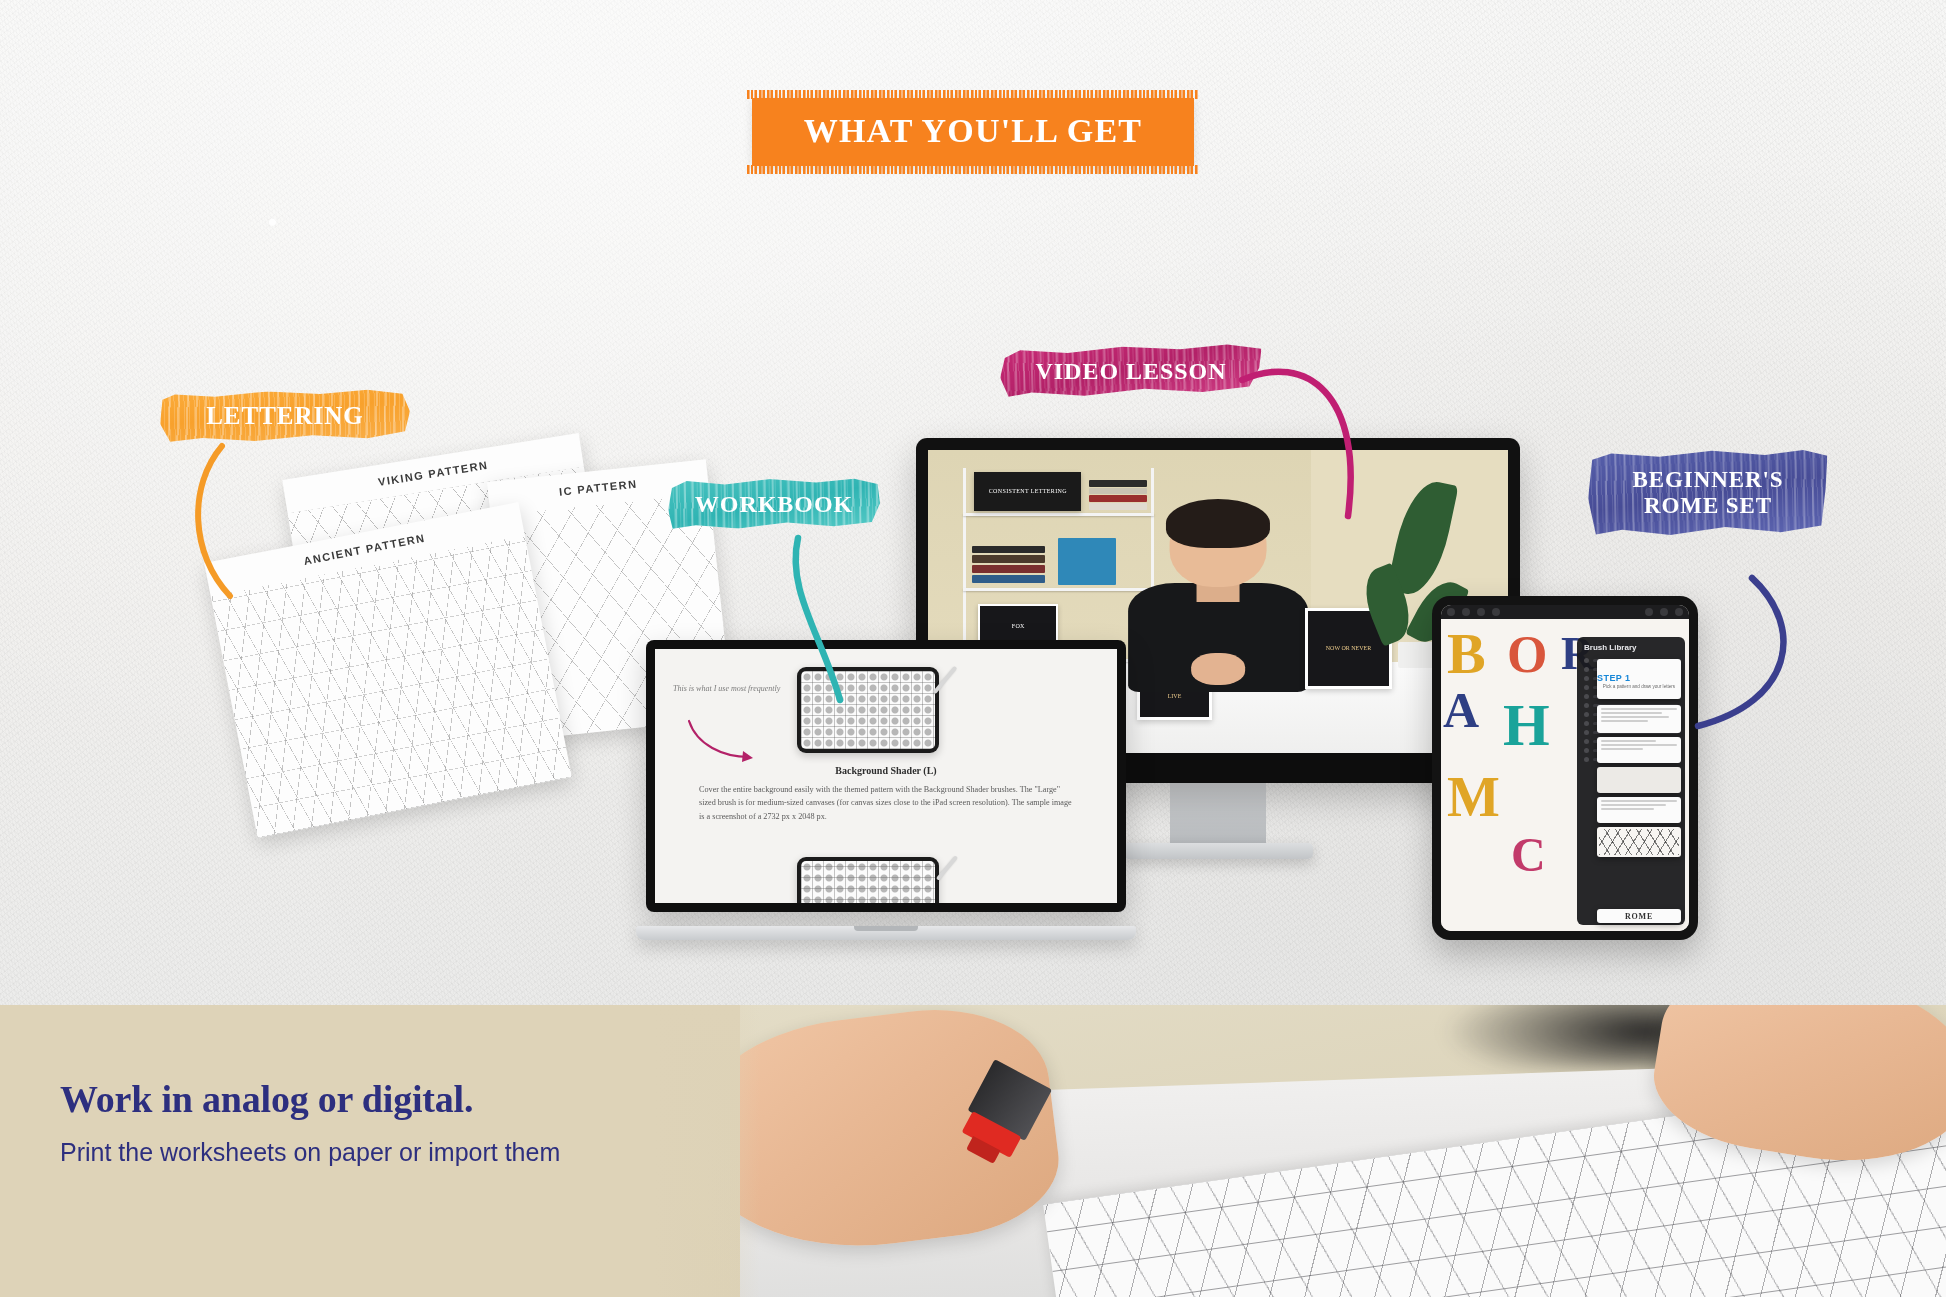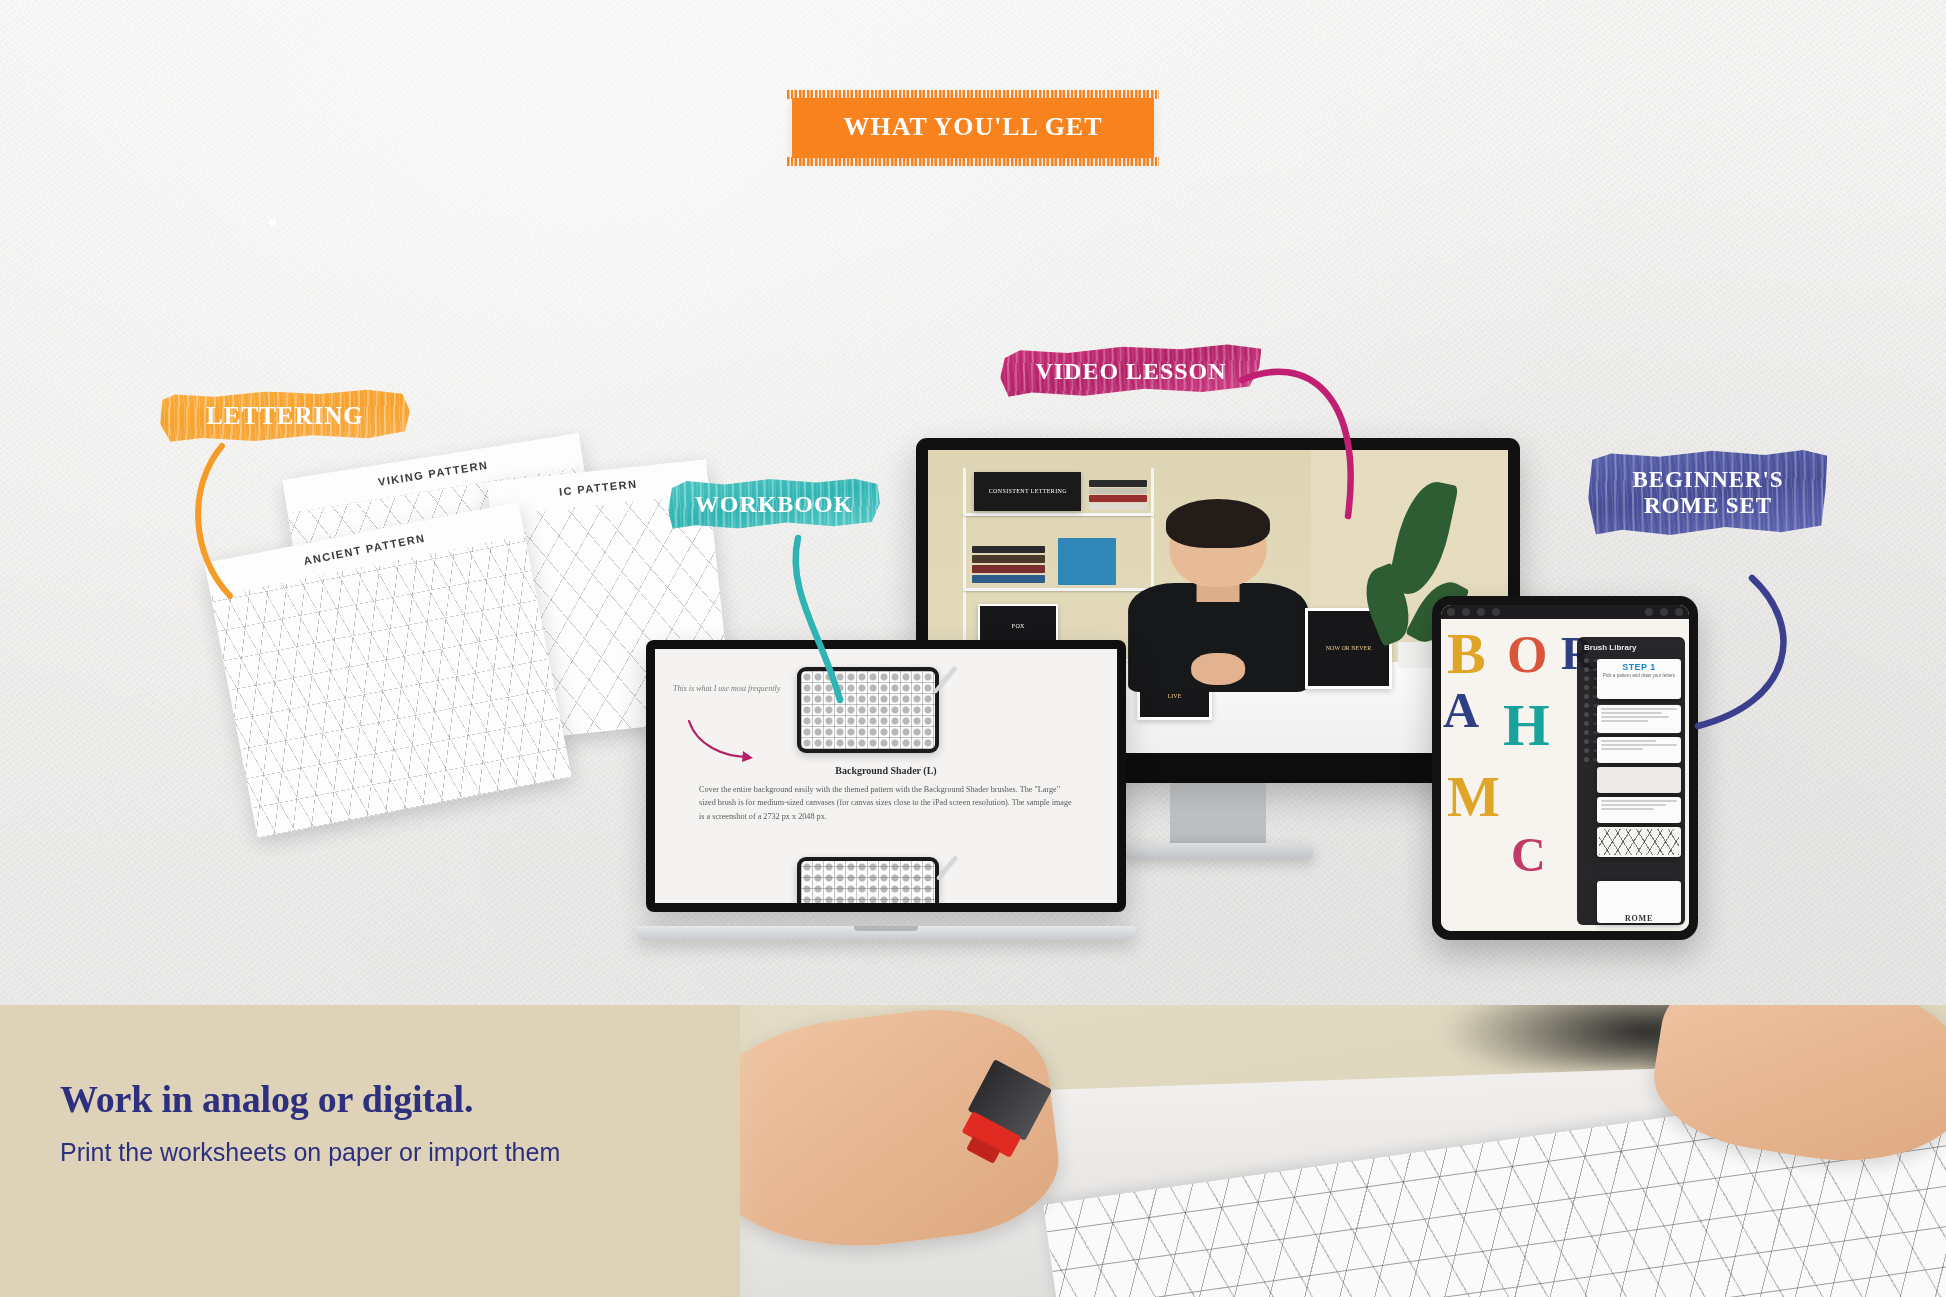--- a/index.html
+++ b/index.html
@@ -30,21 +30,21 @@
       radial-gradient(ellipse at 78% 78%, rgba(0,0,0,.035), rgba(255,255,255,0) 60%);
   }
 
   
   .banner-wrap{ position:absolute; left:0; right:0; top:98px; text-align:center; }
   .banner{
     display:inline-block; position:relative;
     padding:16px 52px 18px 52px;
     background:#f7821e;
     color:#fff; letter-spacing:.035em;
-    font-weight:bold; font-size:26px; line-height:1;
+    font-weight:bold; font-size:34px; line-height:1;
     font-family:"Liberation Serif", serif;
     box-shadow:0 2px 10px rgba(0,0,0,.10);
   }
   .banner::before, .banner::after{
     content:""; position:absolute; left:-5px; right:-5px; height:9px;
     background:
       repeating-linear-gradient(90deg,#f7821e 0 2px, rgba(247,130,30,0) 2px 4px),
       repeating-linear-gradient(90deg, rgba(247,130,30,.55) 0 3px, rgba(247,130,30,0) 3px 7px);
   }
   .banner::before{ top:-8px; }
@@ -232,21 +232,21 @@
   .pc-toolbar{ position:absolute; left:0; right:0; top:0; height:14px; background:#1d1d1f; display:flex; align-items:center; gap:7px; padding:0 6px; }
   .pc-tool{ width:8px; height:8px; border-radius:50%; background:#3a3a3d; }
   .pc-canvas{ position:absolute; left:0; right:0; top:14px; bottom:0; background:#f7f4f0; overflow:hidden; }
   .glyph{ position:absolute; font-family:"Liberation Serif", serif; font-weight:bold; line-height:1; }
   .pc-panel{ position:absolute; right:4px; top:18px; width:108px; bottom:6px; background:rgba(26,26,28,.94); border-radius:6px; overflow:hidden; }
   .pc-panel-h{ color:#e9e9ec; font-size:8px; padding:6px 7px 4px; font-weight:bold; }
   .pc-row{ display:flex; align-items:center; gap:4px; padding:2px 7px; }
   .pc-row .dot{ width:5px; height:5px; border-radius:50%; background:#4a4a4e; flex:0 0 auto; }
   .pc-row .ln{ height:3px; background:#3c3c41; border-radius:2px; flex:1; }
   .pc-card{ position:absolute; background:#fbfbfb; border-radius:3px; box-shadow:0 2px 6px rgba(0,0,0,.35); overflow:hidden; }
-  .pc-step{ color:#1787d8; font-size:9px; font-weight:bold; text-align:center; padding-top:3px; letter-spacing:.05em; }
+  .pc-step{ color:#1787d8; font-size:9px; font-weight:bold; padding-top:14px; letter-spacing:.05em; }
   .pc-sub{ color:#6b6b6b; font-size:4.6px; text-align:center; padding:1px 3px 3px; line-height:1.3; }
   .pc-lines{ padding:3px 4px; }
   .pc-lines i{ display:block; height:2px; background:#cfcfcf; border-radius:1px; margin-bottom:2px; }
 
   
   #bottom{ position:absolute; left:0; top:1005px; width:1946px; height:292px; overflow:hidden; }
   .bb-bg{ position:absolute; inset:0; background:linear-gradient(180deg,#ded3b8 0%,#dcd1b5 100%); }
   .bb-photo{ position:absolute; left:740px; top:0; right:0; bottom:0; overflow:hidden; }
   .bb-wall{ position:absolute; inset:0; background:linear-gradient(170deg,#e3dcc6 0%,#ded6bd 40%,#d8d0b6 100%); }
   .bb-table{ position:absolute; left:-6%; top:26%; right:0; bottom:0; background:linear-gradient(180deg,#f0efee 0%,#e7e6e5 55%,#dededd 100%); transform:rotate(-2deg); }
@@ -493,21 +493,21 @@
                 <i style="width:86%"></i>
                 <i style="width:70%"></i>
               </div>
           </div>
           <div class="pc-card" style="right:8px; top:208px; width:84px; height:30px; background:#f7f5f2;">
             <div style="position:absolute; inset:2px;
               background:
                 repeating-linear-gradient(58deg, rgba(40,40,40,.6) 0 1px, rgba(0,0,0,0) 1px 9px),
                 repeating-linear-gradient(-58deg, rgba(40,40,40,.6) 0 1px, rgba(0,0,0,0) 1px 9px);"></div>
           </div>
-          <div class="pc-card" style="right:8px; bottom:8px; width:84px; height:42px; display:flex; align-items:flex-end; justify-content:center;">
+          <div class="pc-card" style="right:8px; bottom:8px; width:84px; height:14px; display:flex; align-items:center; justify-content:center;">
             <span style="font-size:8px; font-weight:bold; color:#333; font-family:'Liberation Serif',serif; letter-spacing:.1em;">ROME</span>
           </div>
         </div>
       </div>
     </div>
   </div>
 
   <div class="badge" id="badge-worksheets">
     <span class="stroke"></span>
     <span class="blabel">LETTERING</span>

